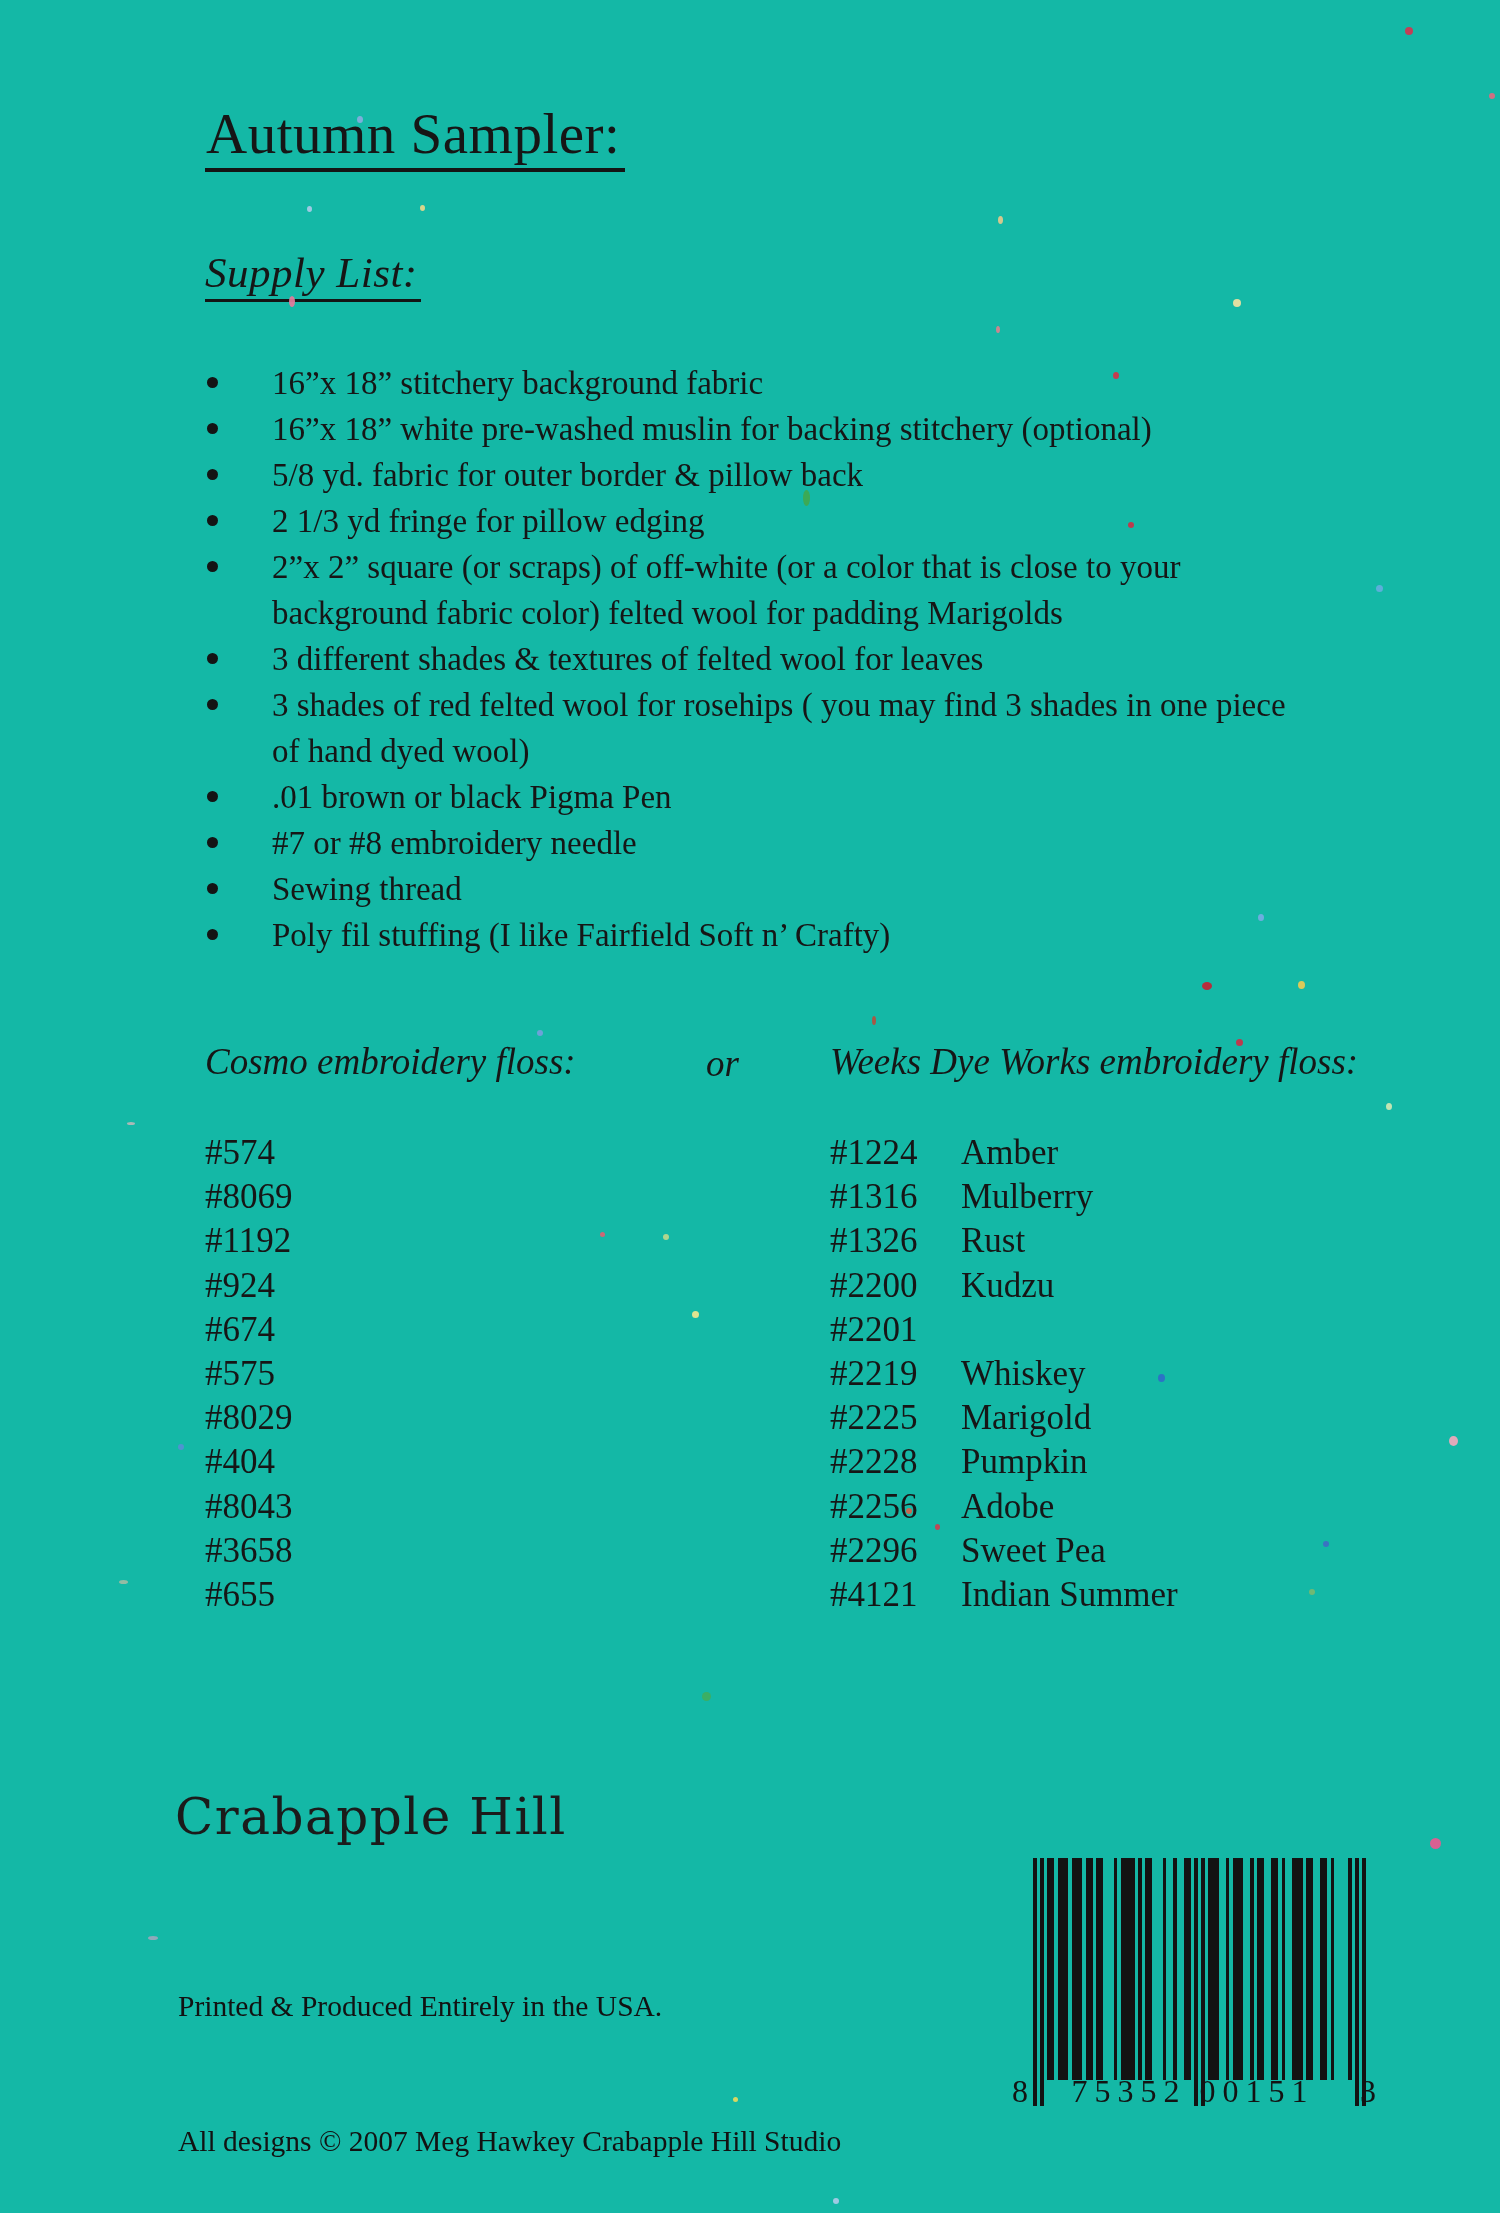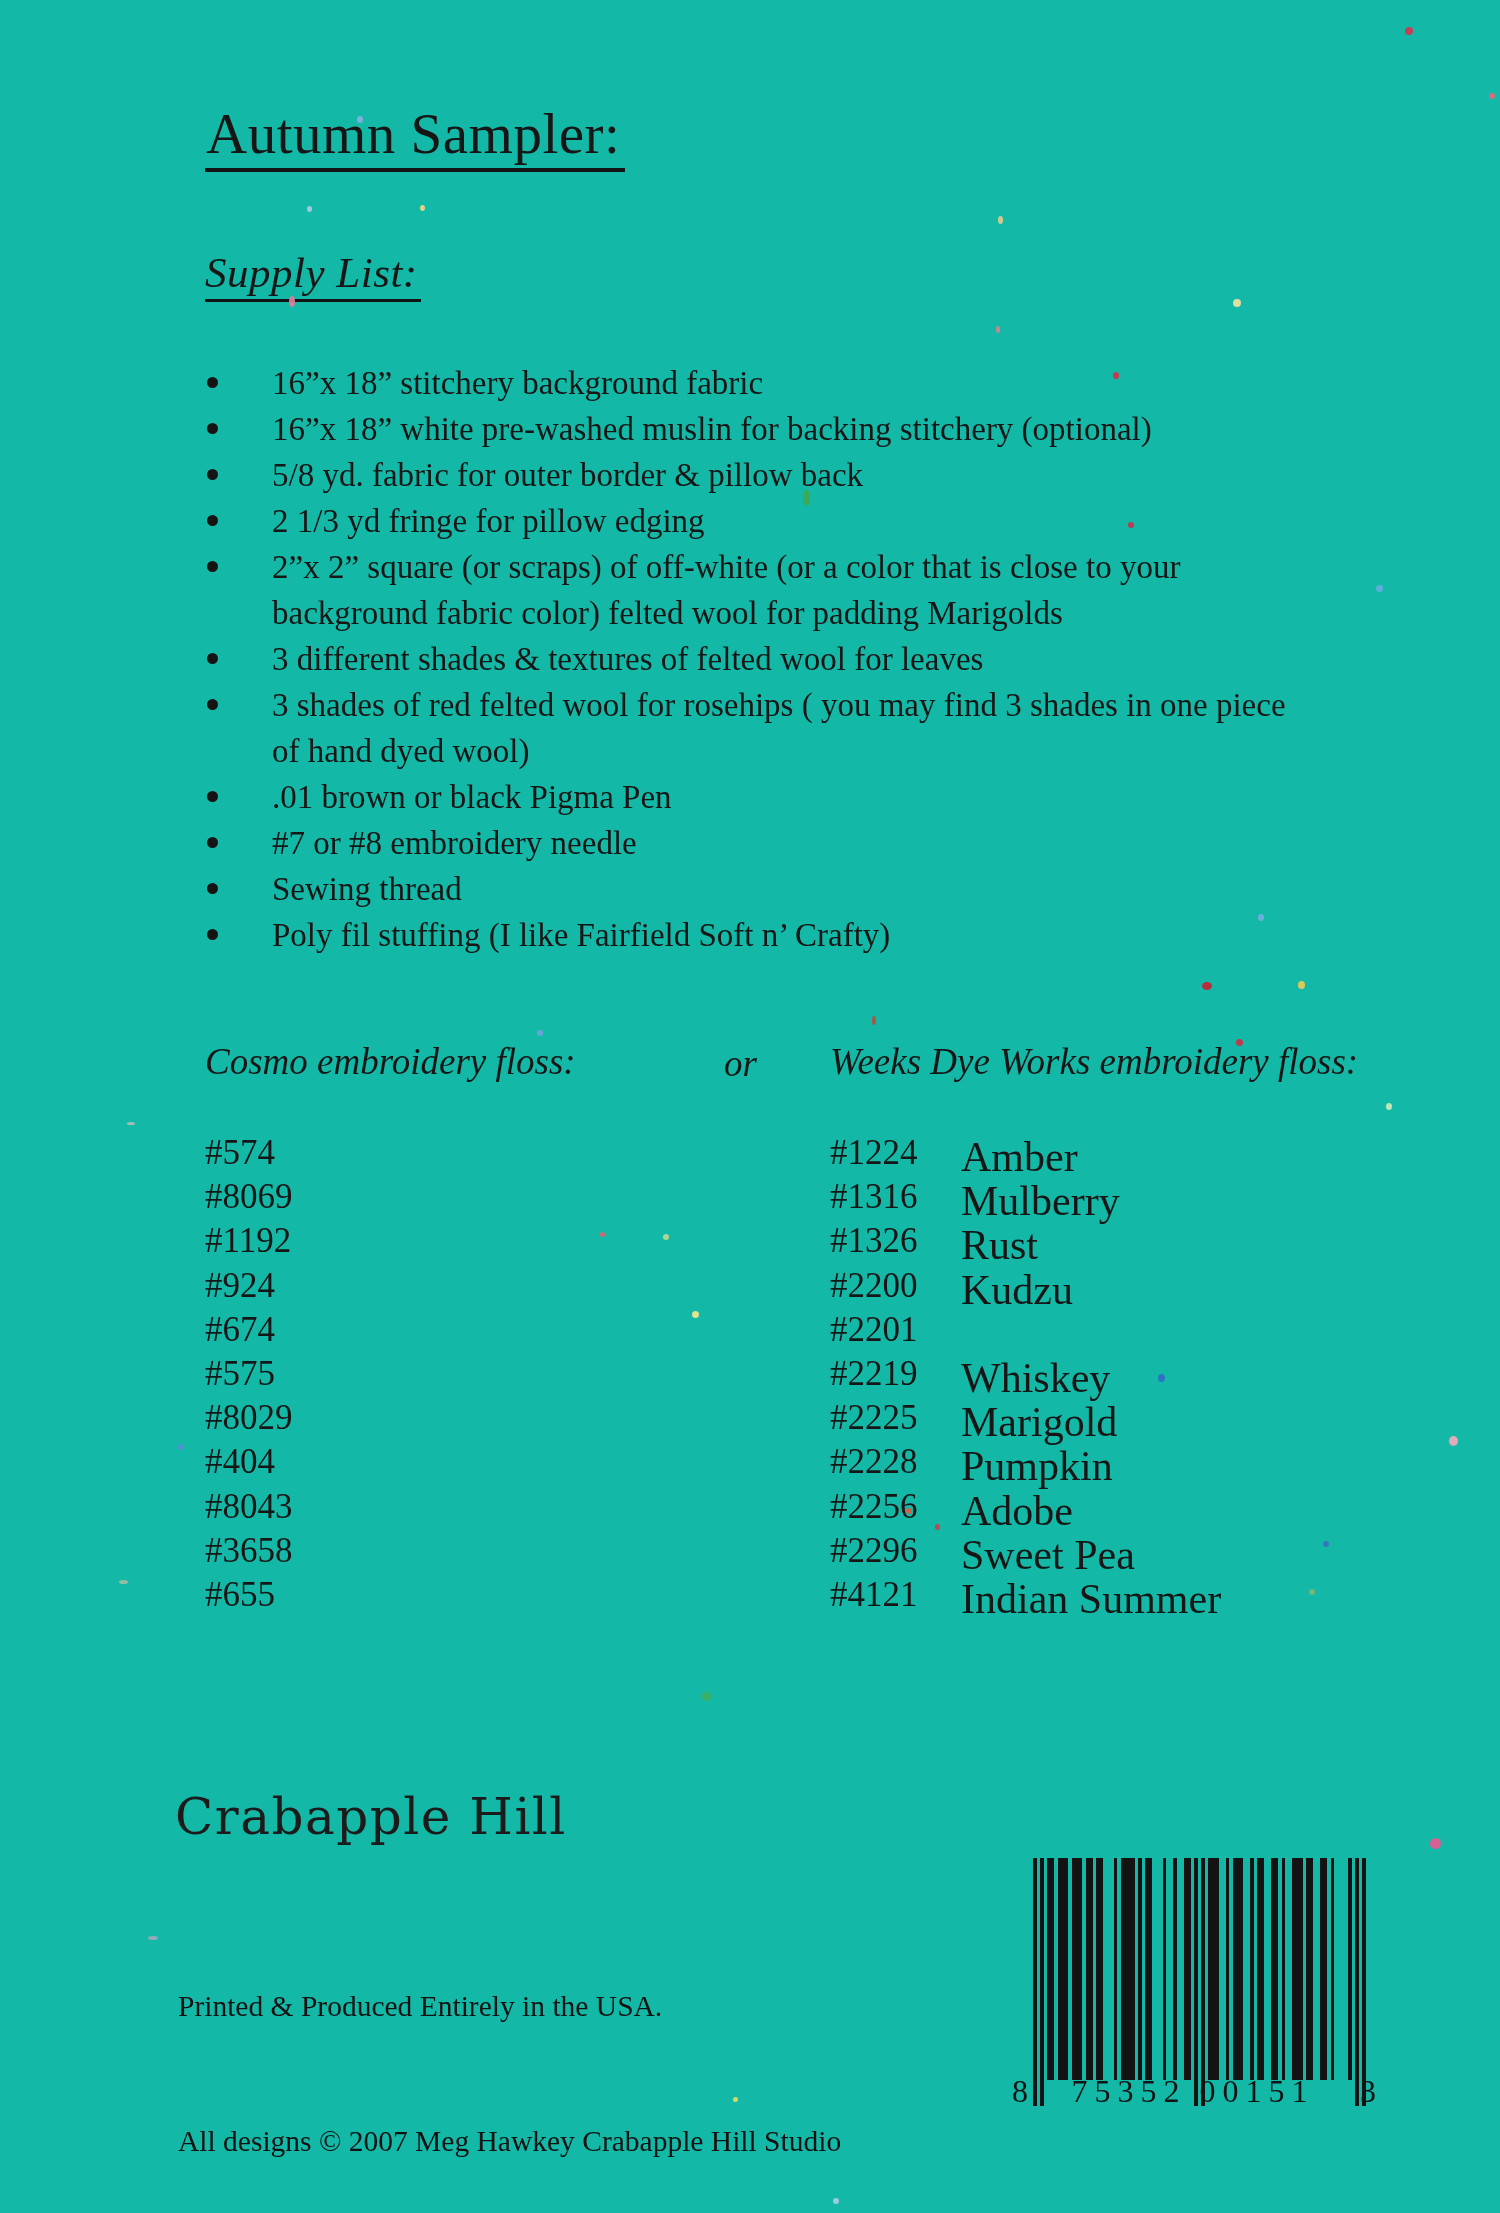--- a/index.html
+++ b/index.html
@@ -12,28 +12,28 @@
   .supply-heading{position:absolute;left:205px;top:249px;font-size:43px;line-height:1.1;
         font-style:italic;letter-spacing:.5px;border-bottom:3px solid #141414;padding:0 3px 3px 0;}
 
   .supply-list{position:absolute;left:205px;top:360px;width:1215px;}
   .supply-item{display:flex;}
   .supply-item .dot{flex:none;width:11px;height:11px;border-radius:50%;background:#141414;margin:17px 0 0 2px;}
   .supply-item .txt{margin-left:54px;font-size:33px;line-height:46px;white-space:pre-line;}
 
   .floss-header{position:absolute;font-size:37px;font-style:italic;line-height:1.1;}
   #cosmo-header{left:205px;top:1042px;}
-  #or-label{left:724px;top:1044px;}
+  #or-label{left:706px;top:1044px;}
   #weeks-header{left:830px;top:1042px;}
 
   .floss-rows{position:absolute;left:205px;top:1133px;}
   .floss-row{display:flex;height:44.2px;align-items:flex-start;}
   .floss-row .fc{width:625px;font-size:35px;line-height:1.15;}
   .floss-row .fn{width:131px;font-size:35px;line-height:1.15;}
-  .floss-row .fname{font-size:42px;line-height:1.15;text-align:right;}
+  .floss-row .fname{font-size:35px;line-height:1.15;text-align:right;}
 
   .brand-logo{position:absolute;left:175px;top:1790px;font-size:50px;line-height:1.1;
         font-family:"DejaVu Serif",serif;letter-spacing:1.5px;color:#1b1b1b;}
 
   .footer-lines{position:absolute;left:178px;top:1856px;font-size:29.5px;line-height:33.6px;
         white-space:pre-wrap;color:#121212;}
 
   .barcode{position:absolute;left:1012px;top:1858px;width:372px;height:252px;}
   .bc-bar{position:absolute;top:0;background:#131313;}
   .bc-digit{position:absolute;top:215px;font-size:32px;color:#131313;}

